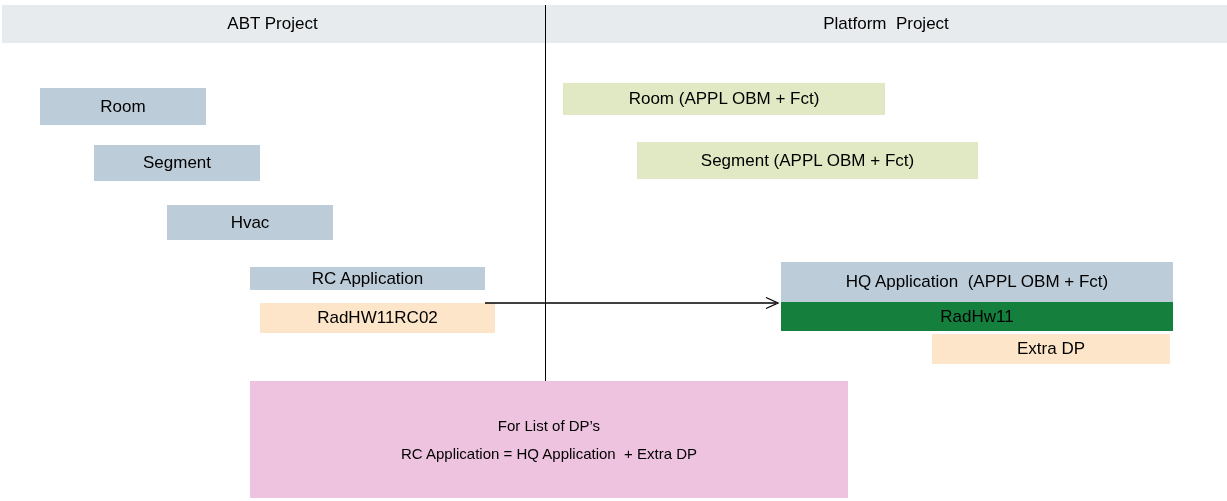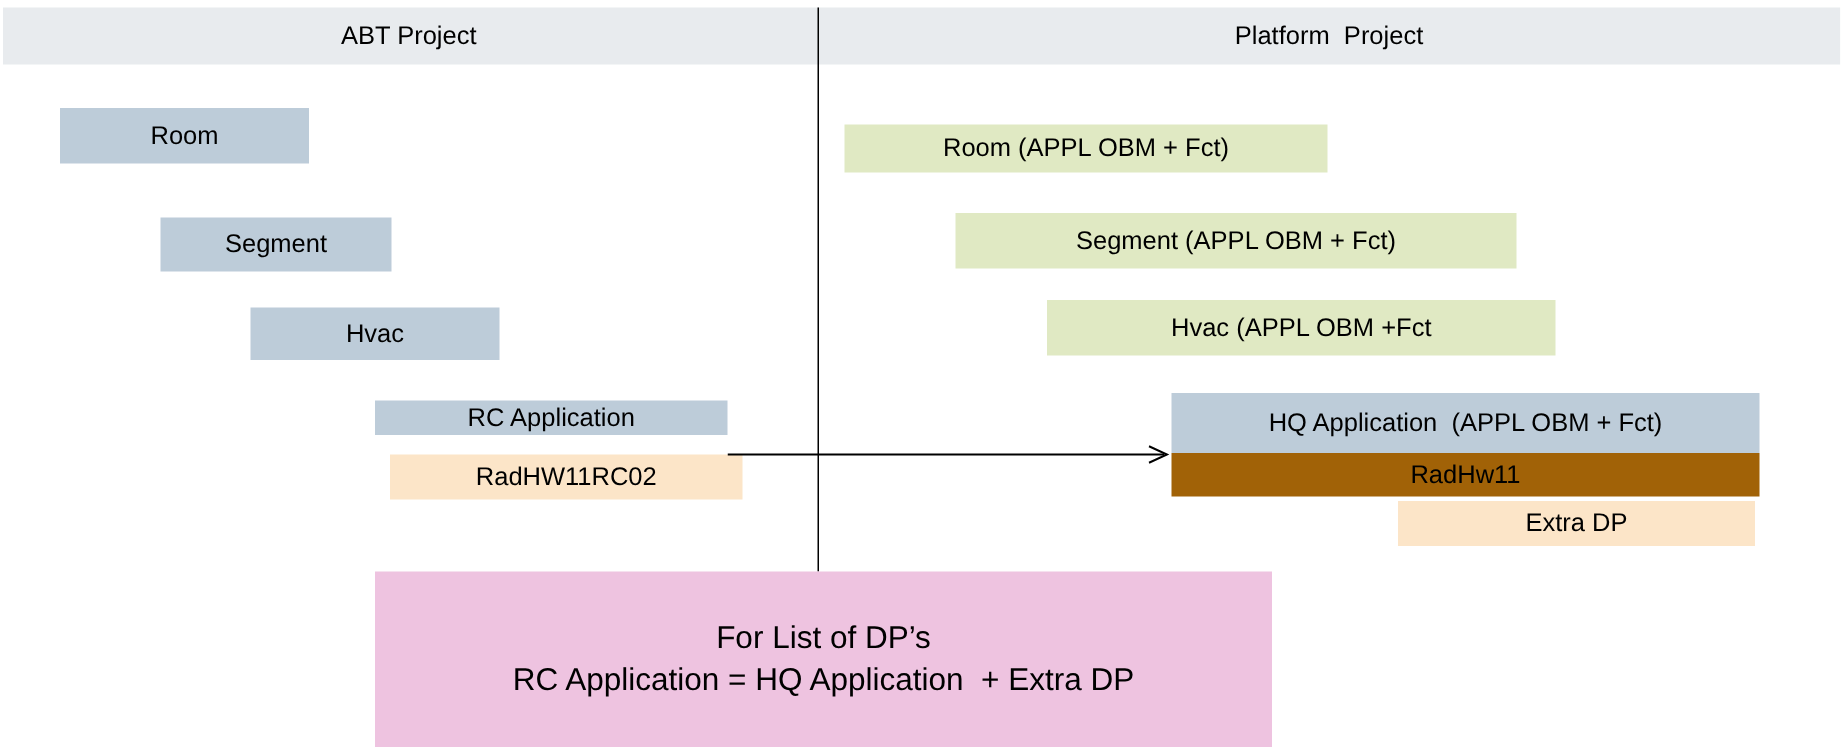--- a/index.html
+++ b/index.html
@@ -51,65 +51,64 @@
     display: flex;
     align-items: center;
     justify-content: center;
     font-size: 17px;
     white-space: pre;
     text-align: center;
   }
   .blue   { background: #bdccd9; }
   .peach  { background: #fce5c8; }
   .lgreen { background: #e0e9c3; }
-  .mgreen { background: #a16207; }
+  .mgreen { background: #15803d; }
 
   .arrow-svg {
     position: absolute;
     left: 485px;
     top: 294px;
   }
 
   .note {
     position: absolute;
     left: 250px;
     top: 381px;
     width: 598px;
     height: 117px;
     background: #eec3e0;
     display: flex;
     flex-direction: column;
     align-items: center;
     justify-content: center;
-    font-size: 21px;
+    font-size: 15px;
     line-height: 28px;
     text-align: center;
     white-space: pre;
   }
 </style>
 </head>
 <body>
 
 <div id="canvas">
 
   <div class="header-bar"></div>
   <div class="header-title left">ABT Project</div>
   <div class="header-title right">Platform  Project</div>
 
   <div class="vline"></div>
 
-  <div class="box blue" style="left:40px;top:72px;width:166px;height:37px">Room</div>
-  <div class="box blue" style="left:107px;top:145px;width:154px;height:36px">Segment</div>
+  <div class="box blue" style="left:40px;top:88px;width:166px;height:37px">Room</div>
+  <div class="box blue" style="left:94px;top:145px;width:166px;height:36px">Segment</div>
   <div class="box blue" style="left:167px;top:205px;width:166px;height:35px">Hvac</div>
   <div class="box blue" style="left:250px;top:267px;width:235px;height:23px">RC Application</div>
   <div class="box peach" style="left:260px;top:303px;width:235px;height:30px">RadHW11RC02</div>
 
   <div class="box lgreen" style="left:563px;top:83px;width:322px;height:32px">Room (APPL OBM + Fct)</div>
-  <div class="box lgreen" style="left:637px;top:142px;width:374px;height:37px">Segment (APPL OBM + Fct)</div>
-  <div class="box lgreen" style="left:698px;top:200px;width:339px;height:37px">Hvac (APPL OBM +Fct</div>
+  <div class="box lgreen" style="left:637px;top:142px;width:341px;height:37px">Segment (APPL OBM + Fct)</div>
   <div class="box blue" style="left:781px;top:262px;width:392px;height:40px">HQ Application  (APPL OBM + Fct)</div>
   <div class="box mgreen" style="left:781px;top:302px;width:392px;height:29px">RadHw11</div>
   <div class="box peach" style="left:932px;top:334px;width:238px;height:30px">Extra DP</div>
 
   <svg class="arrow-svg" width="298" height="18">
     <line x1="0" y1="9" x2="291" y2="9" stroke="#000000" stroke-width="1.3"></line>
     <path d="M281,3.5 L293,9 L281,14.5" fill="none" stroke="#000000" stroke-width="1.3"></path>
   </svg>
 
   <div class="note">

